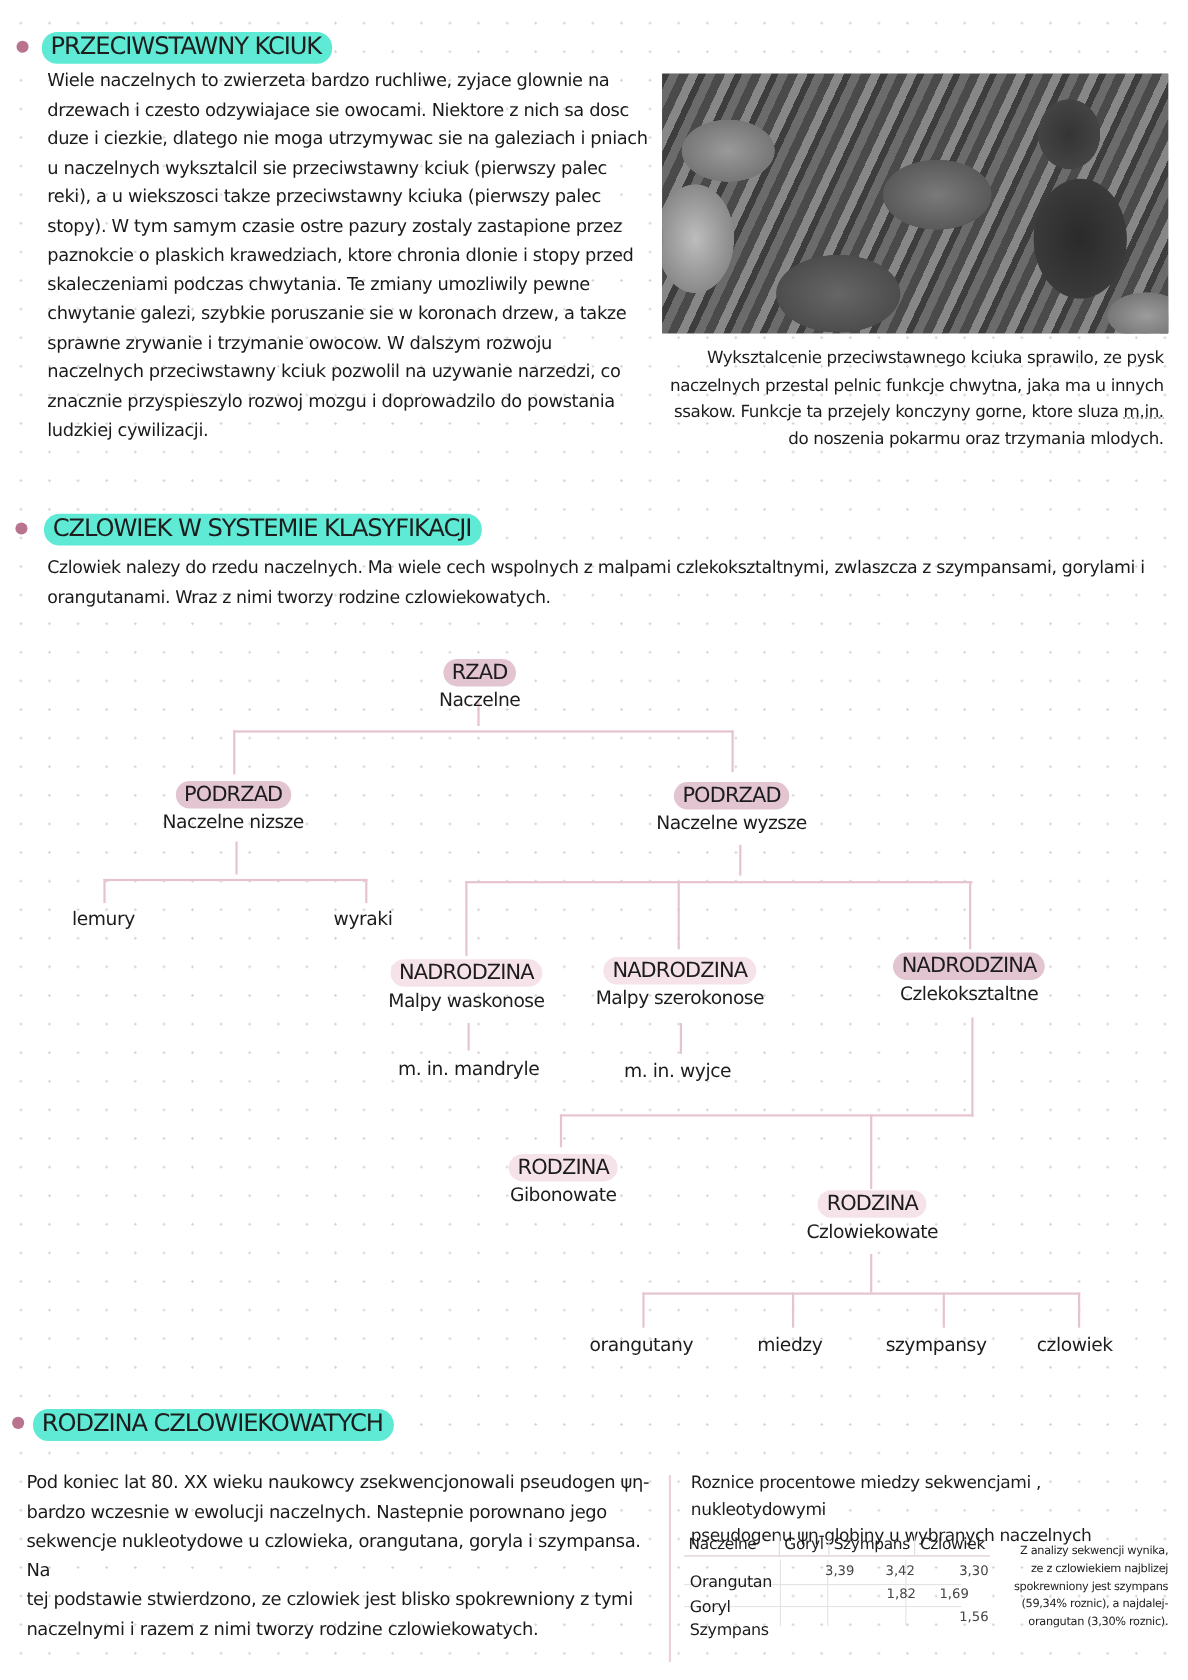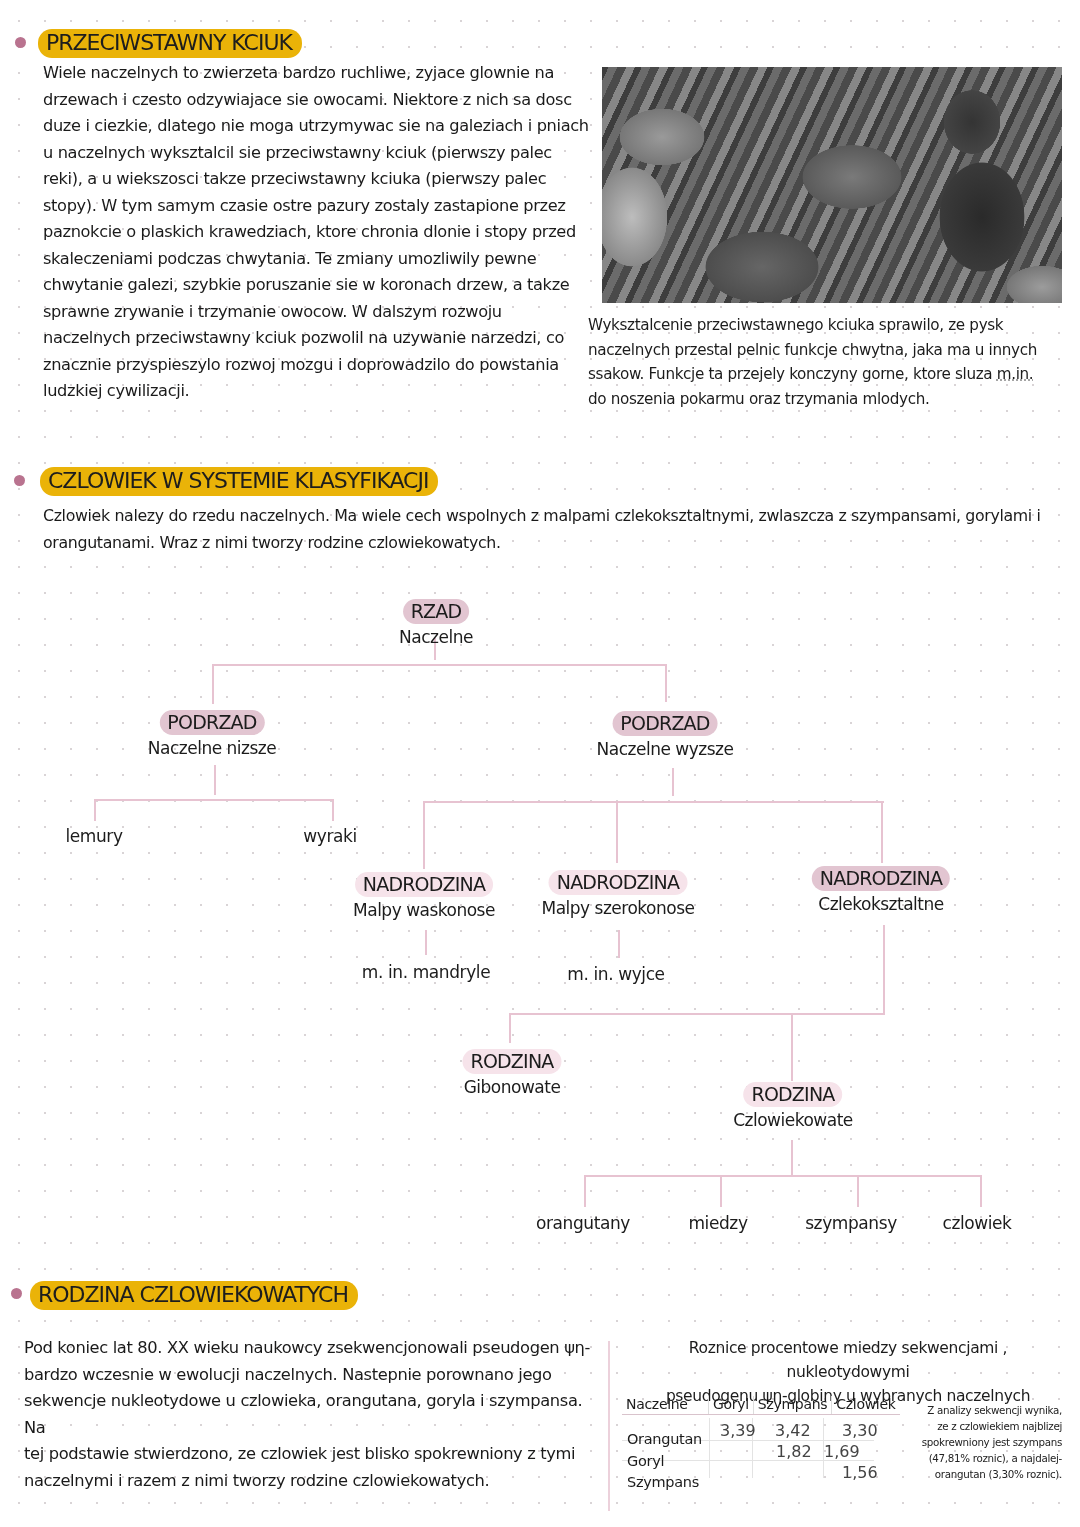--- a/index.html
+++ b/index.html
@@ -8,54 +8,54 @@
     background-color: #ffffff;
     background-image: radial-gradient(circle, #d9d4d6 1px, transparent 1.3px);
     background-size: 26px 26px;
     background-position: 6px 8px;
     font-family: "DejaVu Sans", sans-serif;
     color: #1c1c1c;
   }
   .bullet { position: absolute; width: 11px; height: 11px; border-radius: 50%; background: #b9738f; }
   .heading {
     position: absolute; font-family: "DejaVu Sans", sans-serif; font-size: 22px;
-    letter-spacing: -1px; color: #1d1d1d; background: #eab308; border-radius: 14px;
+    letter-spacing: -1px; color: #1d1d1d; background: #5eead4; border-radius: 14px;
     padding: 1px 10px 2px 8px; line-height: 26px; white-space: nowrap;
   }
   .para { position: absolute; font-size: 16.2px; line-height: 26.5px; letter-spacing: -0.35px; color: #1a1a1a; }
   .photo {
     position: absolute; left: 602px; top: 67px; width: 460px; height: 236px;
     background:
       radial-gradient(ellipse 70px 90px at 380px 150px, #2a2a2a 0%, #3a3a3a 60%, transparent 61%),
       radial-gradient(ellipse 40px 45px at 370px 55px, #343434 0%, #444 70%, transparent 71%),
       radial-gradient(ellipse 60px 40px at 60px 70px, #9a9a9a 0%, #777 70%, transparent 71%),
       radial-gradient(ellipse 80px 50px at 160px 200px, #666 0%, #4d4d4d 70%, transparent 71%),
       radial-gradient(ellipse 50px 70px at 30px 150px, #bdbdbd 0%, #8a8a8a 70%, transparent 71%),
       radial-gradient(ellipse 70px 45px at 250px 110px, #7a7a7a 0%, #5a5a5a 70%, transparent 71%),
       radial-gradient(ellipse 50px 30px at 440px 220px, #9c9c9c 0%, #777 70%, transparent 71%),
       repeating-linear-gradient(115deg, #3d3d3d 0 6px, #6b6b6b 6px 14px, #4a4a4a 14px 22px, #878787 22px 30px),
       #555;
   }
-  .caption { position: absolute; right: 22px; top: 313px; width: 470px; font-size: 15.2px; line-height: 24.5px; letter-spacing: -0.35px; }
+  .caption { position: absolute; right: 22px; top: 313px; width: 470px; text-align: right; font-size: 15.2px; line-height: 24.5px; letter-spacing: -0.35px; }
   .caption .dotted { text-decoration: underline dotted #888; }
   .node { position: absolute; text-align: center; transform: translateX(-50%); white-space: nowrap; }
   .pill { display: inline-block; font-size: 19px; letter-spacing: -0.8px; padding: 0 8px; border-radius: 13px; line-height: 25px; background: #e2c5d1; }
   .pill.light { background: #f6e3ea; }
   .node .sub { display: block; font-size: 17px; letter-spacing: -0.5px; line-height: 26px; }
   .leaf { position: absolute; font-size: 17px; letter-spacing: -0.4px; transform: translateX(-50%); white-space: nowrap; }
   .ln { position: absolute; background: #e7c3d1; }
   .h { height: 2px; }
   .v { width: 2px; }
   .vline-right { position: absolute; left: 608px; top: 1341px; width: 2px; height: 170px; background: #ecd1db; }
-  .tcap { position: absolute; right: 12px; top: 1336px; width: 440px; text-align: center; font-size: 15.5px; line-height: 24px; letter-spacing: -0.35px; }
+  .tcap { position: absolute; right: 12px; top: 1336px; width: 440px; text-align: left; font-size: 15.5px; line-height: 24px; letter-spacing: -0.35px; }
   table.diff { position: absolute; left: 622px; top: 1396px; border-collapse: collapse; font-size: 14px; letter-spacing: -0.3px; }
   table.diff th { font-weight: normal; padding: 0 4px 2px 4px; text-align: left; border-bottom: 1px solid #d9c3cc; white-space: nowrap; }
   table.diff th + th { border-left: 1px solid #ddd; }
   .rowlabels { position: absolute; left: 627px; top: 1429px; font-size: 14.5px; line-height: 21.5px; letter-spacing: -0.3px; }
-  .cell { position: absolute; font-size: 16px; color: #444; }
+  .cell { position: absolute; font-size: 12px; color: #444; margin-left: 30px; }
   .gridl { position: absolute; background: #e3e3e3; }
   .note { position: absolute; right: 18px; top: 1402px; width: 170px; text-align: right; font-size: 10.3px; line-height: 16px; letter-spacing: -0.3px; color: #222; }
 </style>
 </head>
 <body>
 
 <div class="bullet" style="left:15px; top:37px;"></div>
 <div class="heading" style="left:38px; top:29px;">PRZECIWSTAWNY KCIUK</div>
 
 <div class="para" style="left:43px; top:60px; width:550px;">
@@ -213,15 +213,15 @@
 <div class="cell" style="left:775px; top:1421px;">3,42</div>
 <div class="cell" style="left:842px; top:1421px;">3,30</div>
 <div class="cell" style="left:776px; top:1442px;">1,82</div>
 <div class="cell" style="left:824px; top:1442px;">1,69</div>
 <div class="cell" style="left:842px; top:1463px;">1,56</div>
 
 <div class="note">
   <div>Z analizy sekwencji wynika,</div>
   <div>ze z czlowiekiem najblizej</div>
   <div>spokrewniony jest szympans</div>
-  <div>(47,81% roznic), a najdalej-</div>
+  <div>(59,34% roznic), a najdalej-</div>
   <div>orangutan (3,30% roznic).</div>
 </div>
 
 </body></html>

